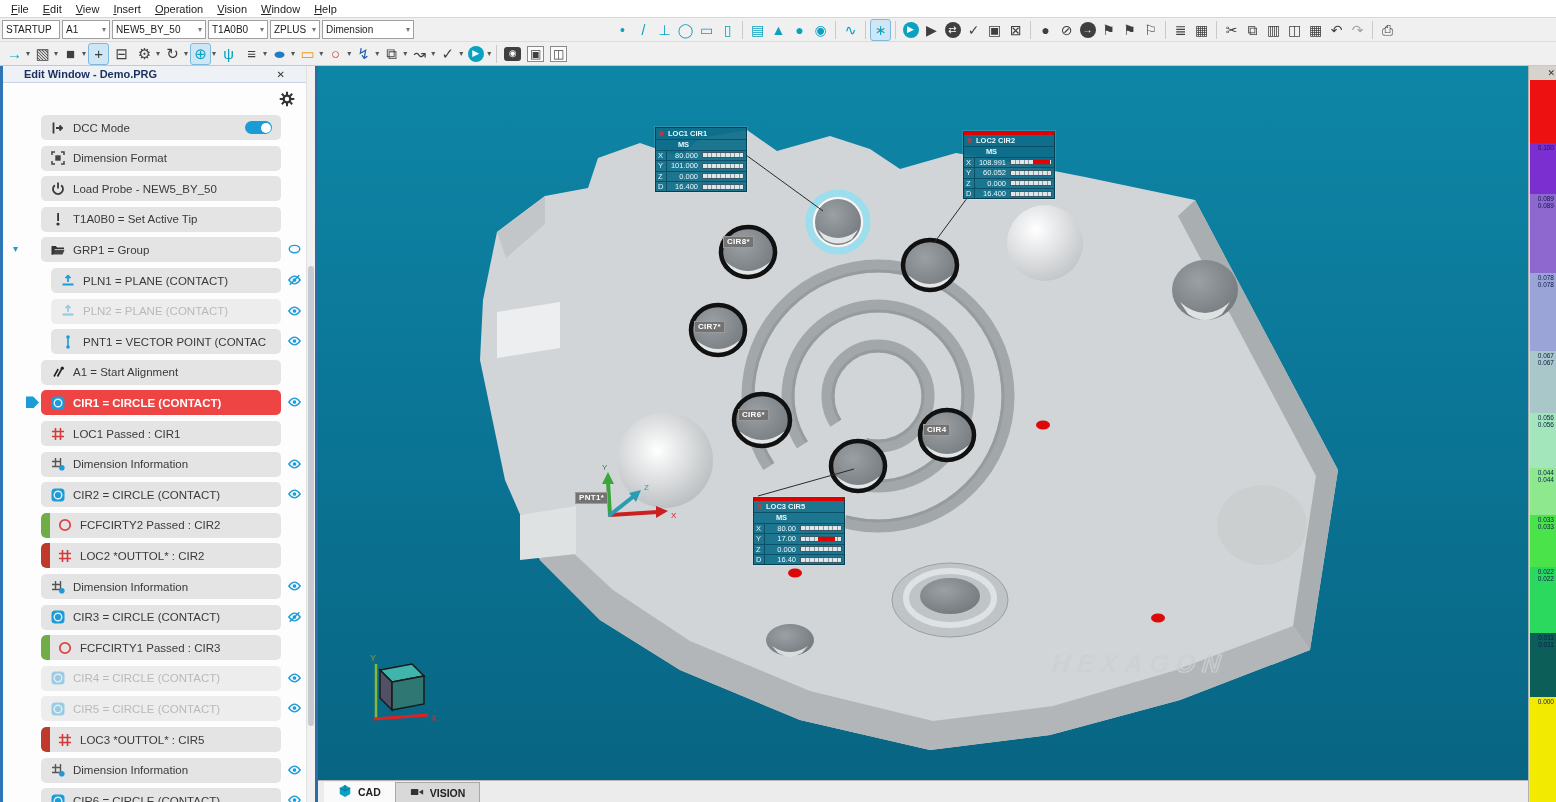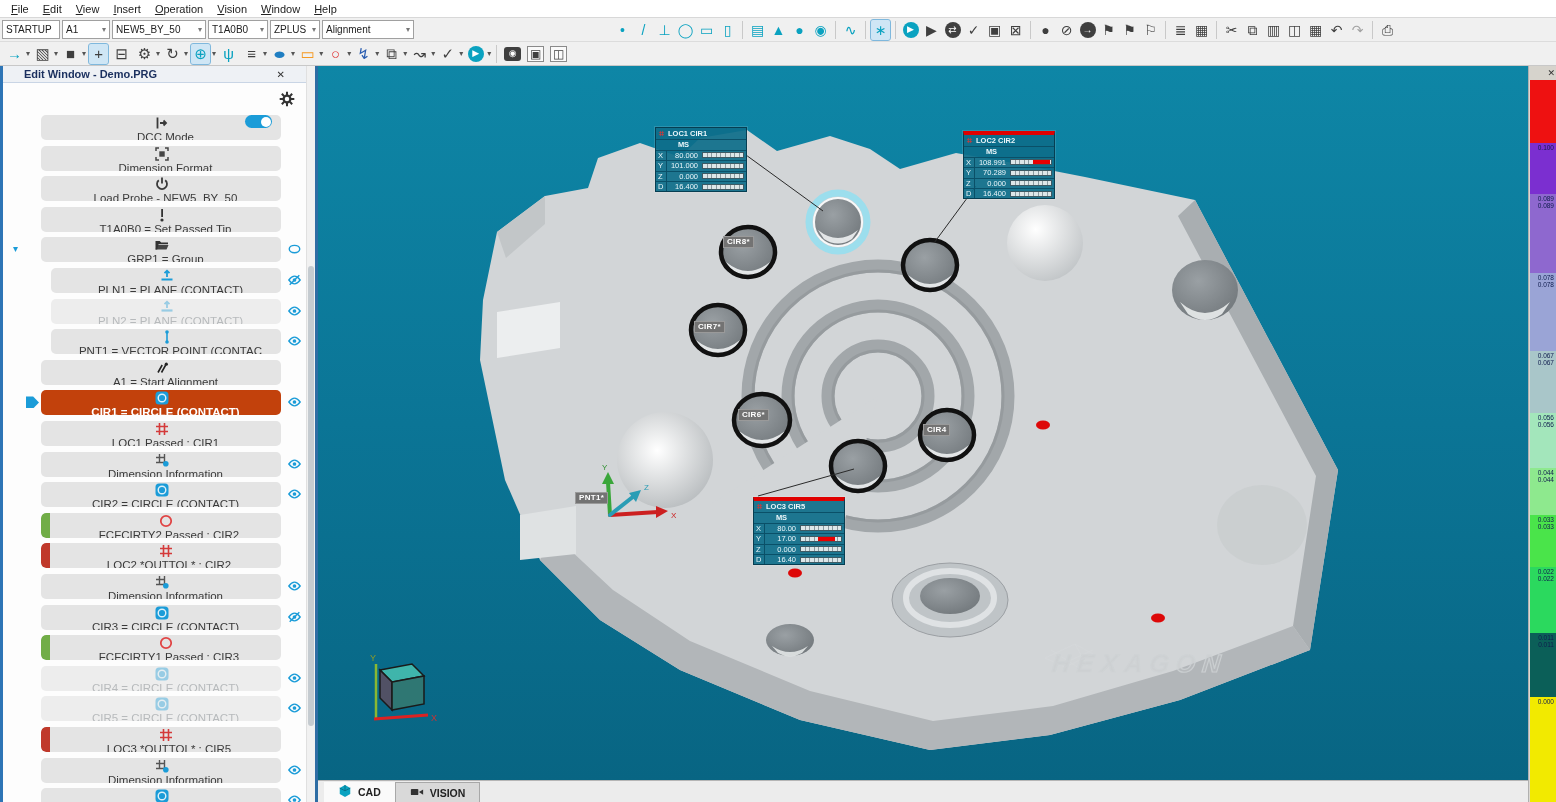--- a/index.html
+++ b/index.html
@@ -48,28 +48,28 @@
   
   .sidebar { position:absolute; left:0; top:66px; width:306px; height:736px; background:#fdfdfd;
     border-left:3px solid #2e75b6; overflow:hidden; }
   .sb-head { height:17px; background:#eef1f5; border-bottom:1px solid #c9d5e5; display:flex;
     align-items:center; justify-content:space-between; padding:0 21px; }
   .sb-title { font-size:11px; font-weight:bold; color:#1a2f5e; }
   .sb-close { font-size:10px; color:#333; cursor:default; }
   .sb-gear { position:absolute; right:10px; top:24px; width:18px; height:18px; }
   .sb-items { position:absolute; left:0; top:0; width:306px; height:736px; }
   .sb-item { position:absolute; height:25px; background:#e4e4e4; border-radius:5px; display:flex;
-    align-items:center; padding-left:9px; overflow:hidden;flex-direction:column; }
+    align-items:center; padding-left:9px; overflow:hidden; }
   .sb-item .sb-ico { width:16px; height:16px; margin-right:7px; flex:0 0 16px; }
   .sb-ico svg { width:16px; height:16px; display:block; }
   .sb-label { font-size:11.5px; color:#3a3a3a; white-space:nowrap; }
   .sb-item.dis { background:#ededed; }
   .sb-item.dis .sb-label { color:#b7babc; }
   .sb-item.dis .sb-ico { opacity:.4; }
-  .sb-item.sel { background:#c2410c; }
+  .sb-item.sel { background:#ef4444; }
   .sb-item.sel .sb-label { color:#fff; font-weight:bold; }
   .edge { position:absolute; left:0; top:0; bottom:0; width:9px; border-radius:5px 0 0 5px; }
   .edge.green { background:#71ad47; } .edge.red { background:#c0392b; }
   .eye-btn { position:absolute; width:17px; height:14px; }
   .eye-btn svg { width:17px; height:14px; display:block; }
   .toggle { position:absolute; right:9px; width:27px; height:13px; border-radius:7px; background:#1b9cd8; }
   .toggle i { position:absolute; right:1.5px; top:1.5px; width:10px; height:10px; border-radius:50%; background:#fff; }
   .grp-caret { position:absolute; font-size:10px; color:#1b9cd8; }
   .sel-marker { position:absolute; width:13px; height:12px; background:#1b9cd8;
     clip-path:polygon(0 0,55% 0,100% 50%,55% 100%,0 100%); }
@@ -150,21 +150,21 @@
       </div>
       <div class="combo" style="width: 60px;">
         <span>T1A0B0</span>
         <span class="arr">▾</span>
       </div>
       <div class="combo" style="width: 50px;">
         <span>ZPLUS</span>
         <span class="arr">▾</span>
       </div>
       <div class="combo" style="width: 92px;">
-        <span>Alignment</span>
+        <span>Dimension</span>
         <span class="arr">▾</span>
       </div>
       <div class="tspacer"></div>
       <div class="tic k-t">•</div>
       <div class="tic k-t">/</div>
       <div class="tic k-t">⊥</div>
       <div class="tic k-t">◯</div>
       <div class="tic k-t">▭</div>
       <div class="tic k-t">▯</div>
       <div class="sep"></div>
@@ -342,21 +342,21 @@
           </span>
           <span class="sb-label">Load Probe - NEW5_BY_50</span>
         </div>
         <div class="sb-item" style="left: 38px; top: 140.8px; width: 240px;">
           <span class="sb-ico">
             <svg viewBox="0 0 16 16" xmlns="http://www.w3.org/2000/svg">
               <rect x="7.2" y="2" width="1.8" height="8" fill="#333"></rect>
               <circle cx="8" cy="13" r="1.6" fill="#333"></circle>
             </svg>
           </span>
-          <span class="sb-label">T1A0B0 = Set Passed Tip</span>
+          <span class="sb-label">T1A0B0 = Set Active Tip</span>
         </div>
         <div class="sb-item" style="left: 38px; top: 171.4px; width: 240px;">
           <span class="sb-ico">
             <svg viewBox="0 0 16 16" xmlns="http://www.w3.org/2000/svg">
               <path d="M1.5 12.5V4h4.2l1.5 1.6H14v1.6H4.6L3.2 12.5Z" fill="#333"></path>
               <path d="M3.2 8h11.3l-2 4.5H1.5Z" fill="#333" opacity=".9"></path>
             </svg>
           </span>
           <span class="sb-label">GRP1 = Group</span>
         </div>
@@ -798,21 +798,21 @@
             <div class="noline ml-col">MS</div>
             <div class="noline"></div>
             <div class="ml-axis">X</div>
             <div class="ml-val">108.991</div>
             <div class="ml-barc">
               <div class="ml-bar">
                 <i style="left: 55%; width: 42%;"></i>
               </div>
             </div>
             <div class="ml-axis">Y</div>
-            <div class="ml-val">70.289</div>
+            <div class="ml-val">60.052</div>
             <div class="ml-barc">
               <div class="ml-bar"></div>
             </div>
             <div class="ml-axis">Z</div>
             <div class="ml-val">0.000</div>
             <div class="ml-barc">
               <div class="ml-bar"></div>
             </div>
             <div class="ml-axis">D</div>
             <div class="ml-val">16.400</div>

